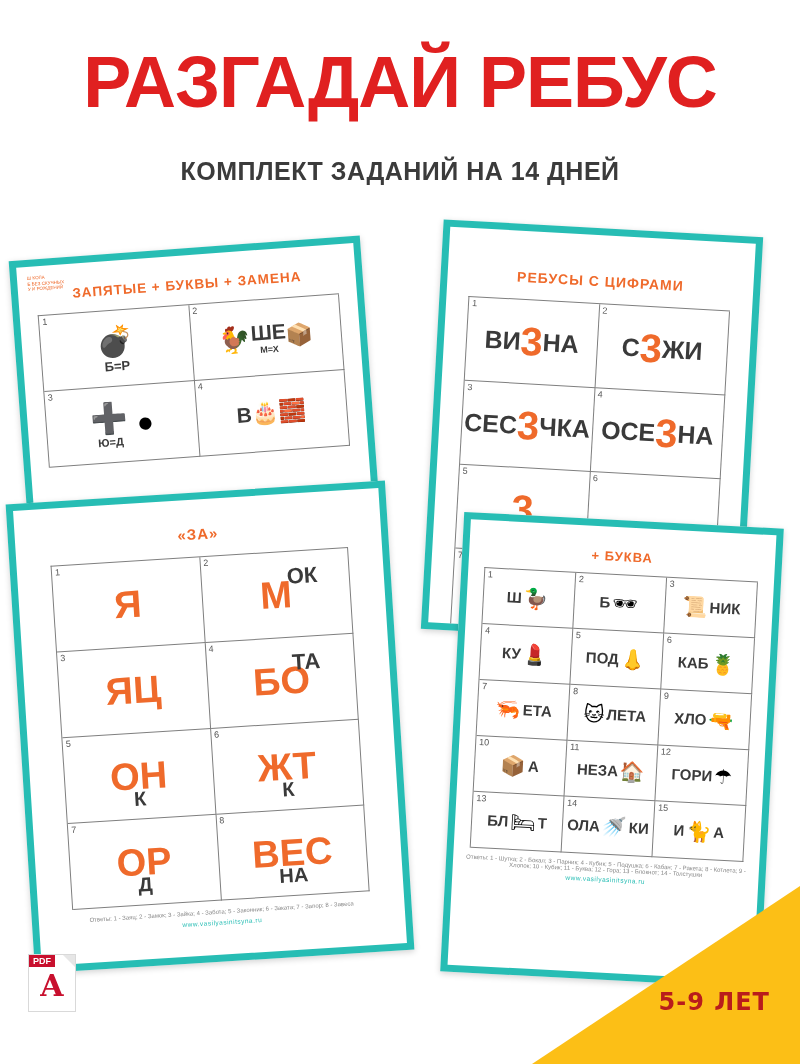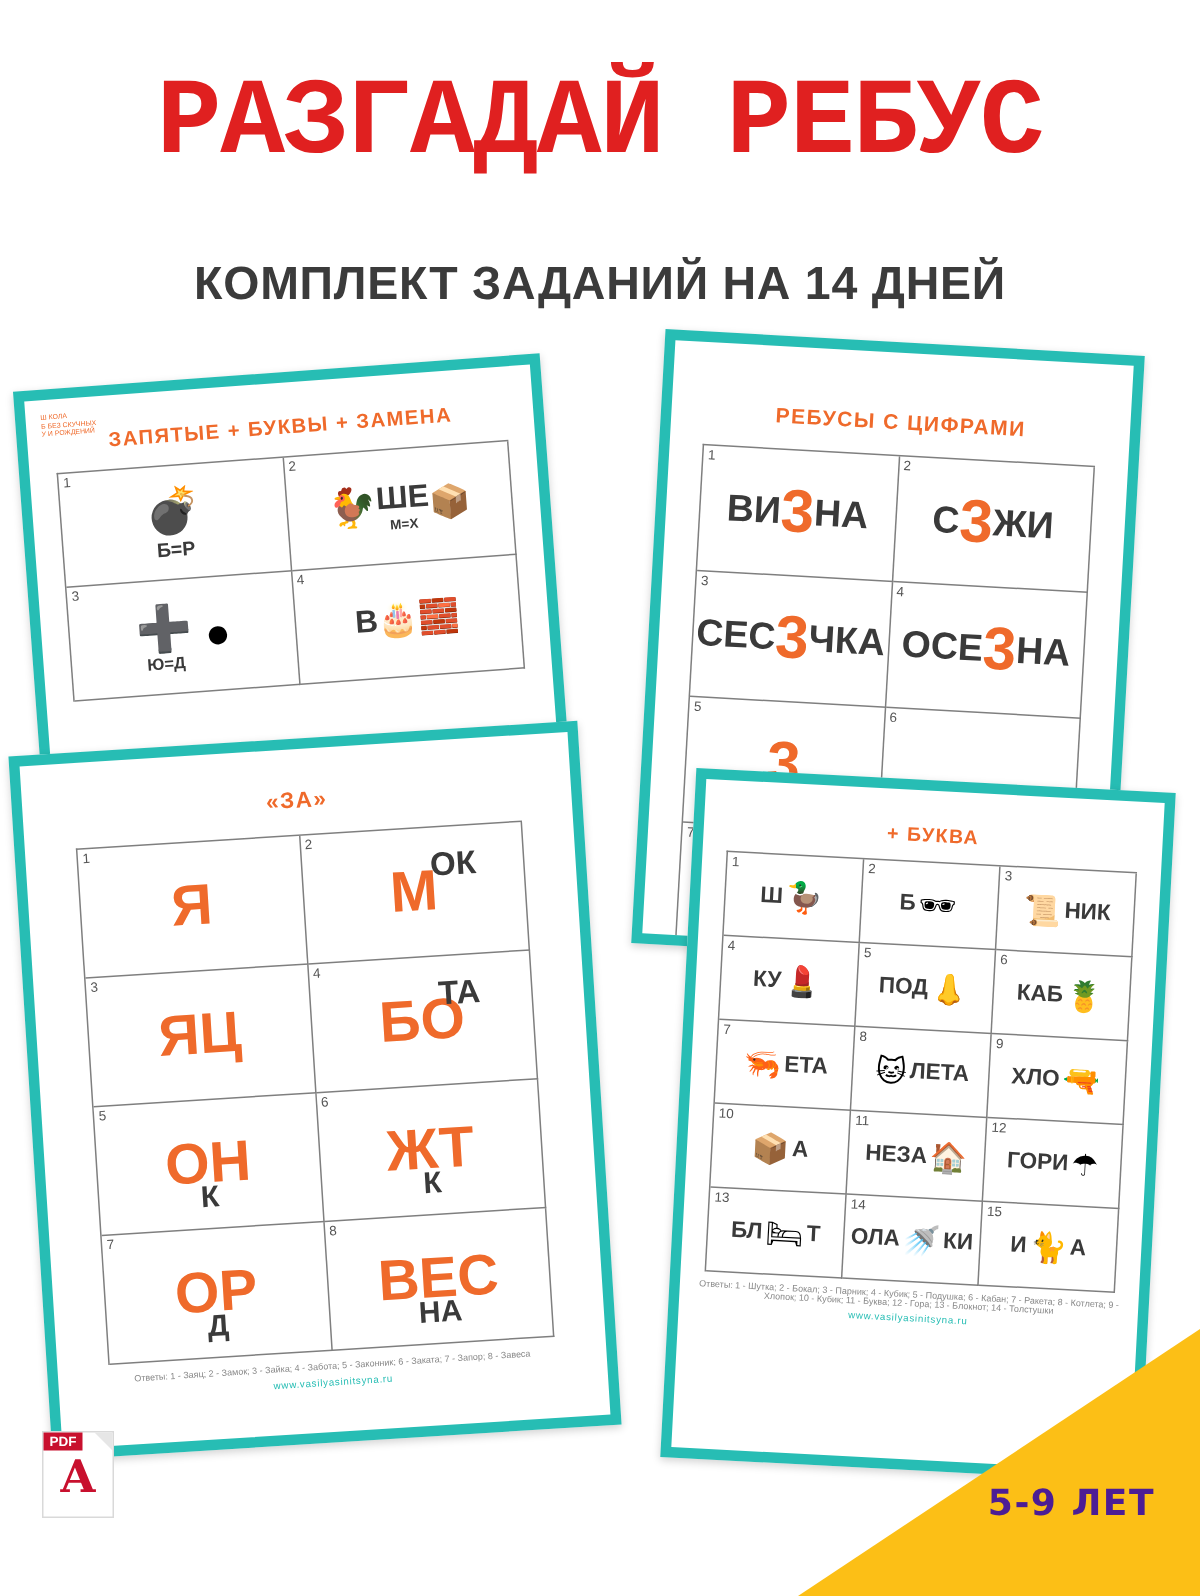--- a/index.html
+++ b/index.html
@@ -13,26 +13,26 @@
   .page{position:absolute;inset:0;}
 
   
   .title{
     position:absolute;top:46px;left:0;width:800px;
     text-align:center;
     font-size:72px;line-height:72px;
     font-weight:bold;
     letter-spacing:-1px;
     color:#e02020;
-    font-family:Liberation Mono, monospace;
+    font-family:Liberation Sans, sans-serif;
   }
   .subtitle{
-    position:absolute;top:172px;left:0;width:800px;
+    position:absolute;top:154px;left:0;width:800px;
     text-align:center;
-    font-size:31px;line-height:34px;
+    font-size:25px;line-height:34px;
     font-weight:bold;
     color:#3b3b3b;
     letter-spacing:0.5px;
     font-family:"Liberation Sans", sans-serif;
   }
 
   
   .sheet{
     position:absolute;
     background:#ffffff;
@@ -145,21 +145,21 @@
 
   
   .corner-tri{
     position:absolute;right:0;bottom:0;
     width:0;height:0;
     border-left:268px solid transparent;
     border-bottom:178px solid #fcbf16;
   }
   .age-badge{
     position:absolute;right:30px;bottom:48px;
-    font-size:24px;font-weight:bold;color:#4c1d95;
+    font-size:24px;font-weight:bold;color:#b91c1c;
     letter-spacing:1px;
     font-family:"DejaVu Sans", sans-serif;
   }
 
   
   .pdf-icon{
     position:absolute;left:28px;bottom:52px;
     width:46px;height:56px;
     background:#ffffff;
     border:1px solid #d9d9d9;

